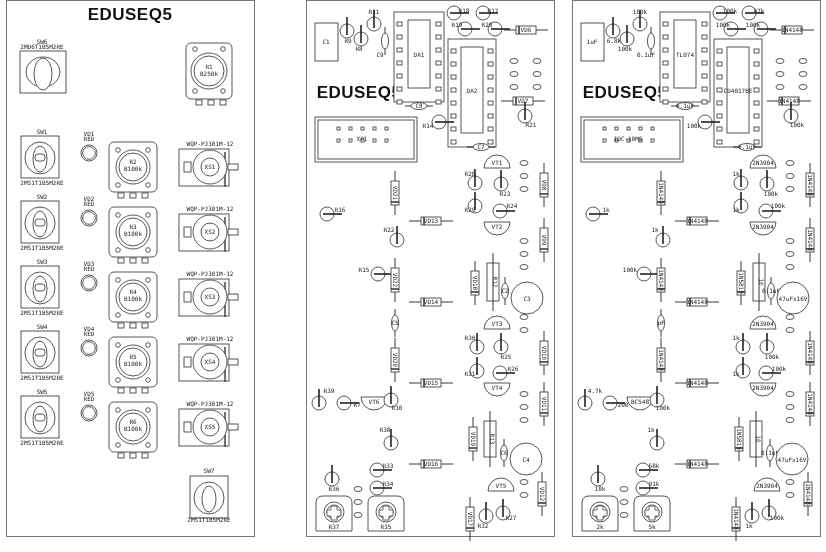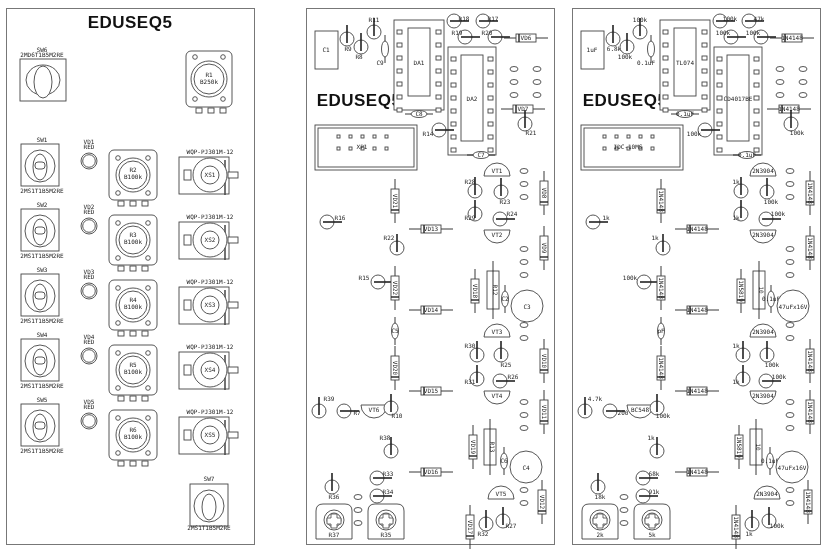--- a/index.html
+++ b/index.html
@@ -1,17 +1,17 @@
 <!DOCTYPE html>
 <html><head>
 <meta charset="utf-8">
 <style>
   html,body{margin:0;padding:0;background:#fff;}
   body{width:826px;height:552px;position:relative;overflow:hidden;font-family:"DejaVu Sans Mono",monospace;}
-  .panel{position:absolute;top:8px;height:535px;border:1.5px solid #777;background:#fff;text-align:center;}
+  .panel{position:absolute;top:0;height:535px;border:1.5px solid #777;background:#fff;text-align:center;}
   #p1{left:6px;width:247px;}
   #p2{left:306px;width:247px;}
   #p3{left:572px;width:247px;}
   svg{position:absolute;left:0;top:0;overflow:visible;}
   .t{font-family:"DejaVu Sans Mono",monospace;font-size:6px;fill:#222;}
   .big{font-family:"Liberation Sans",sans-serif;font-weight:bold;font-size:17px;fill:#111;letter-spacing:0.5px;}
 </style>
 </head>
 <body>
 

